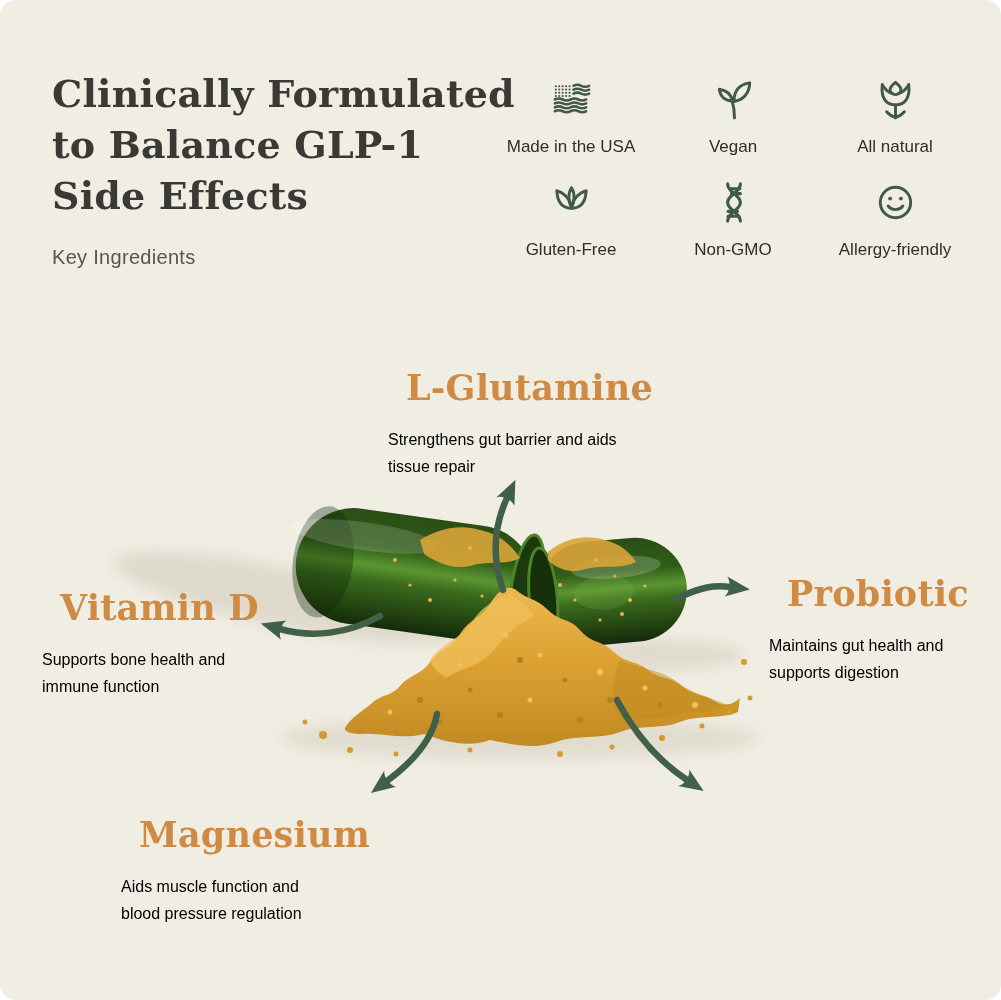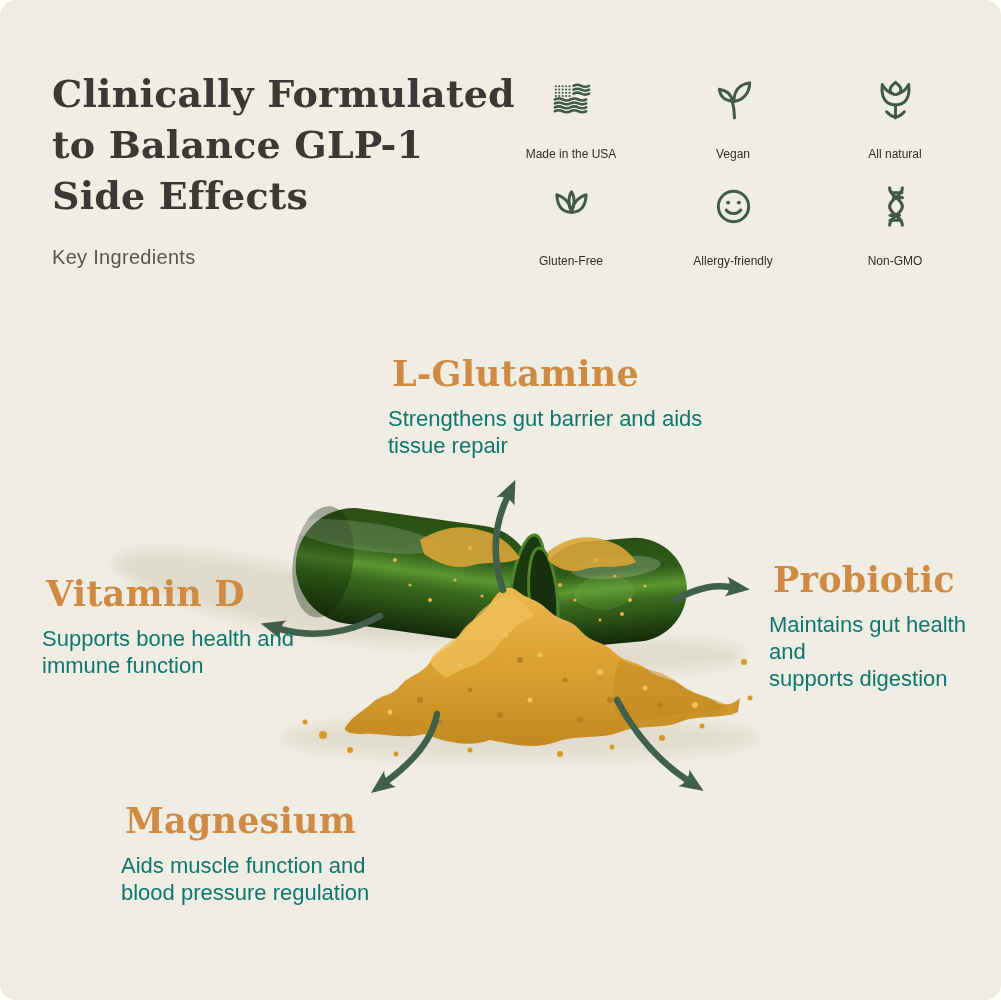--- a/index.html
+++ b/index.html
@@ -18,28 +18,28 @@
     position:absolute;left:52px;top:246px;
     font-size:20px;color:#57554f;letter-spacing:.3px;
   }
   
   .badges{
     position:absolute;left:490px;top:76px;
     display:grid;grid-template-columns:162px 162px 162px;row-gap:22px;
   }
   .badge{display:flex;flex-direction:column;align-items:center;}
   .badge svg{width:47px;height:47px;display:block;}
-  .badge-label{margin-top:24px;font-size:12px;color:#2e2d29;white-space:nowrap;}
+  .badge-label{margin-top:14px;font-size:17px;color:#2e2d29;white-space:nowrap;}
   
   .ing{position:absolute;}
   .ing h2{
-    margin:4px;font-family:"DejaVu Serif",serif;font-weight:700;
+    margin:18px;font-family:"DejaVu Serif",serif;font-weight:700;
     font-size:35px;color:#cf8a43;letter-spacing:.2px;white-space:nowrap;
   }
-  .ing .desc{margin-top:11px;font-size:22px;line-height:27px;color:#0f766e;}
+  .ing .desc{margin-top:11px;font-size:16px;line-height:27px;color:#000000;}
   .ing-lglutamine{left:388px;top:349px;}
   .ing-vitamind  {left:42px; top:569px;}
   .ing-probiotic {left:769px;top:555px;}
   .ing-magnesium {left:121px;top:796px;}
   .ing-chromium  {left:714px;top:796px;}
   
   .art,.arrows{position:absolute;left:0;top:0;pointer-events:none;}
 </style>
 </head>
 <body>
@@ -114,39 +114,39 @@
     <div class="badge">
       <svg viewBox="0 0 48 48" fill="none" stroke="#3f5a45" stroke-width="3" stroke-linecap="round" stroke-linejoin="round">
         <path d="M24 9 C20.5 14 20.5 23 24 29.5 C27.5 23 27.5 14 24 9 Z"></path>
         <path d="M23.5 30 C14.5 29.5 9.5 23 9 12 C16 14 21 19 23.5 26"></path>
         <path d="M24.5 30 C33.5 29.5 38.5 23 39 12 C32 14 27 19 24.5 26"></path>
       </svg>
       <div class="badge-label">Gluten-Free</div>
     </div>
 
     <div class="badge">
-      <svg viewBox="0 0 48 48" fill="none" stroke="#3f5a45" stroke-width="3" stroke-linecap="round">
-        <circle cx="24" cy="24" r="15.5"></circle>
-        <circle cx="18.5" cy="20" r="2" fill="#3f5a45" stroke="none"></circle>
-        <circle cx="29.5" cy="20" r="2" fill="#3f5a45" stroke="none"></circle>
-        <path d="M16.5 27.5 C20 32.5 28 32.5 31.5 27.5"></path>
-      </svg>
-      <div class="badge-label">Allergy-friendly</div>
-    </div>
-
-    <div class="badge">
       <svg viewBox="0 0 48 48" fill="none" stroke="#3f5a45" stroke-width="3.2" stroke-linecap="round">
         <path d="M18 5 C18 14 31 16 31 24 C31 32 18 34 18 43"></path>
         <path d="M31 5 C31 14 18 16 18 24 C18 32 31 34 31 43"></path>
         <path d="M20 10 L30.5 10"></path>
         <path d="M22 15 L31 15"></path>
         <path d="M18.5 33 L28 33"></path>
         <path d="M18.5 38 L29.5 38"></path>
       </svg>
       <div class="badge-label">Non-GMO</div>
+    </div>
+
+    <div class="badge">
+      <svg viewBox="0 0 48 48" fill="none" stroke="#3f5a45" stroke-width="3" stroke-linecap="round">
+        <circle cx="24" cy="24" r="15.5"></circle>
+        <circle cx="18.5" cy="20" r="2" fill="#3f5a45" stroke="none"></circle>
+        <circle cx="29.5" cy="20" r="2" fill="#3f5a45" stroke="none"></circle>
+        <path d="M16.5 27.5 C20 32.5 28 32.5 31.5 27.5"></path>
+      </svg>
+      <div class="badge-label">Allergy-friendly</div>
     </div>
   </div>
 
   <svg class="art" width="1001" height="1000" viewBox="0 0 1001 1000">
     <defs>
       <linearGradient id="capGrad" x1="0" y1="0" x2="0" y2="1">
         <stop offset="0" stop-color="#2a4e15"></stop>
         <stop offset="0.3" stop-color="#2f5c18"></stop>
         <stop offset="0.47" stop-color="#5b9631"></stop>
         <stop offset="0.6" stop-color="#3a6b1d"></stop>

